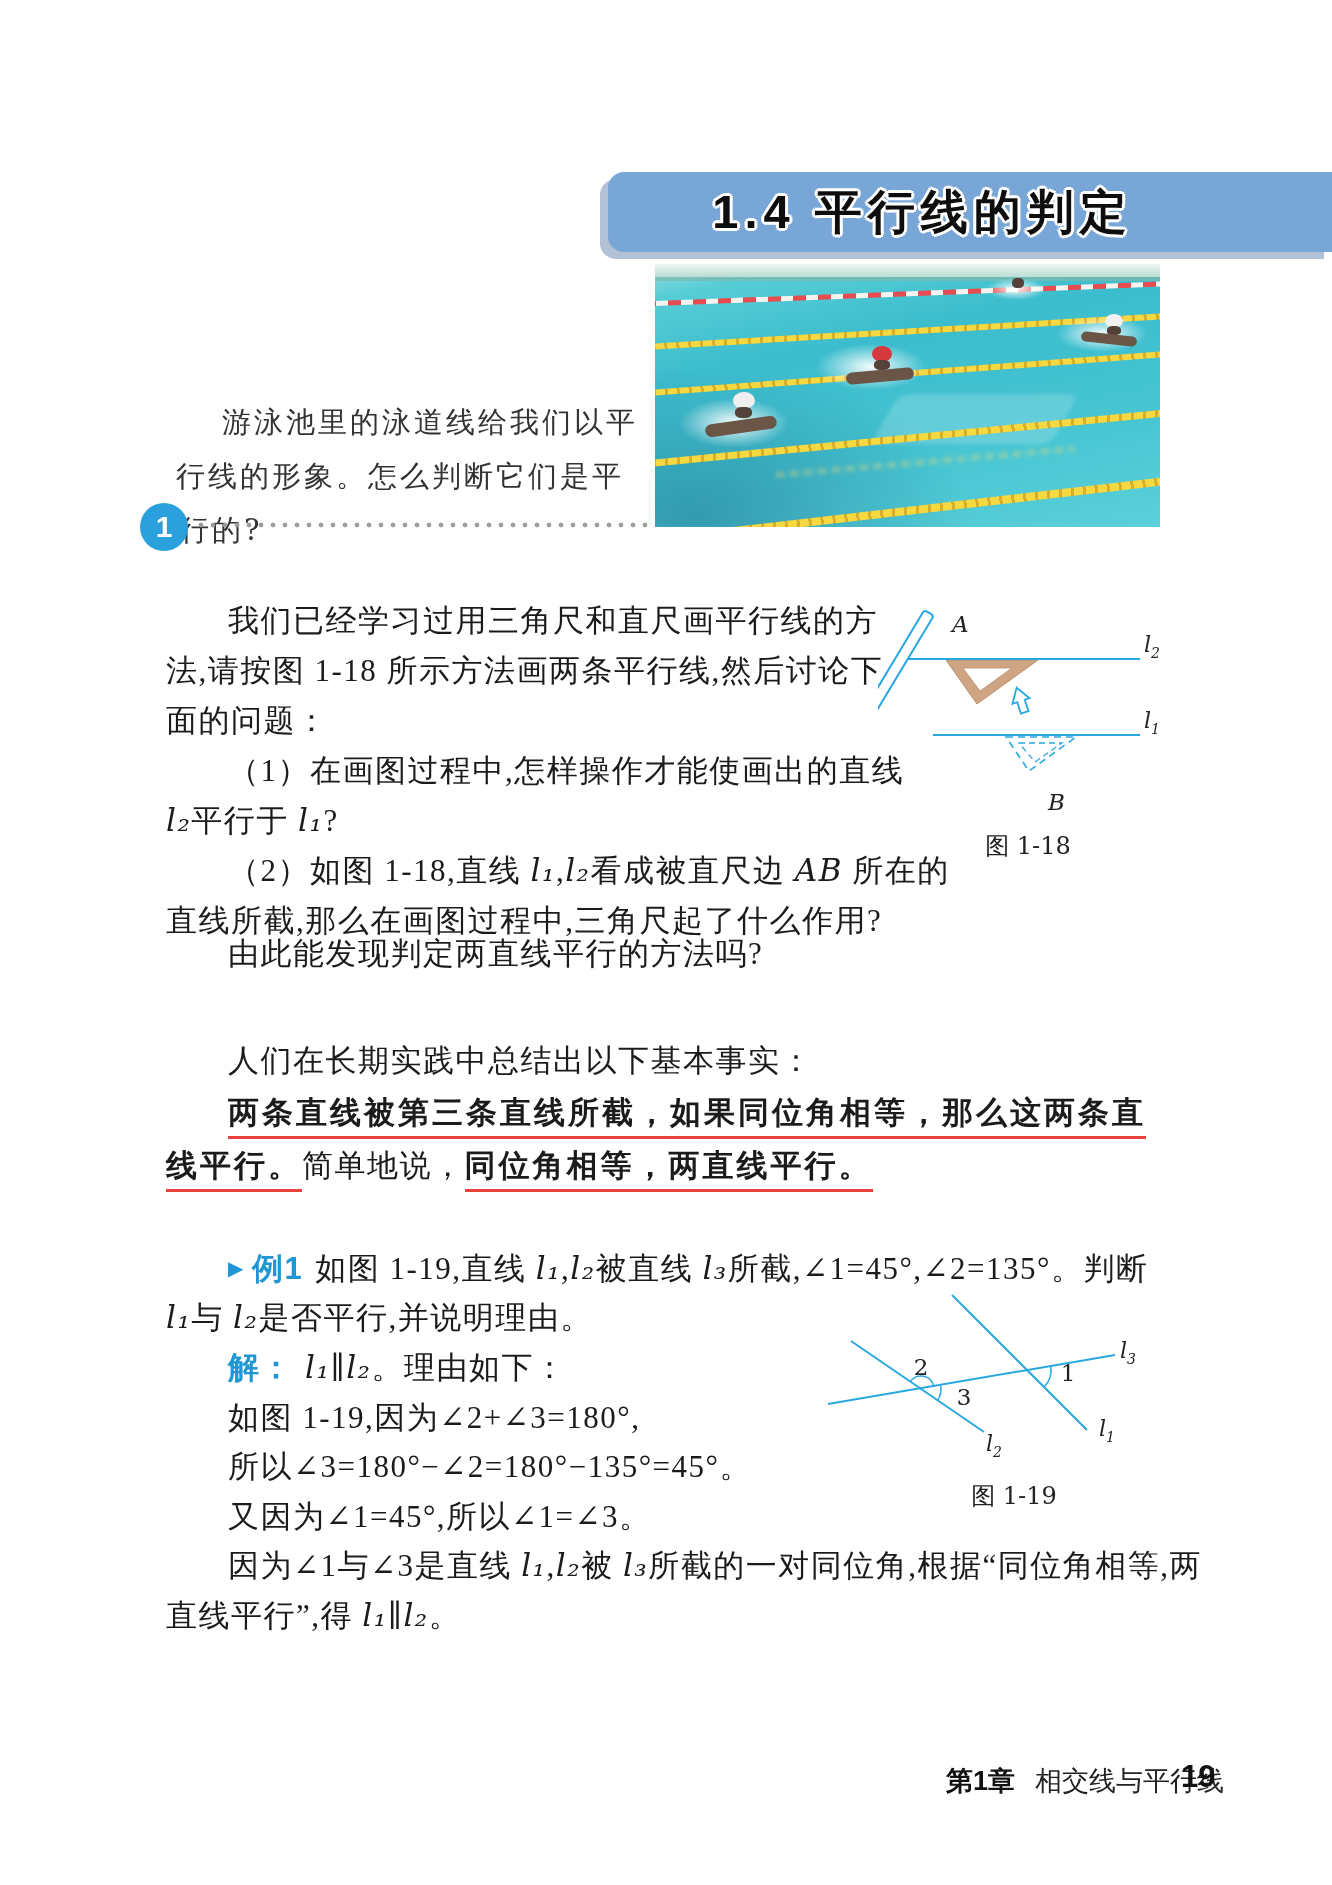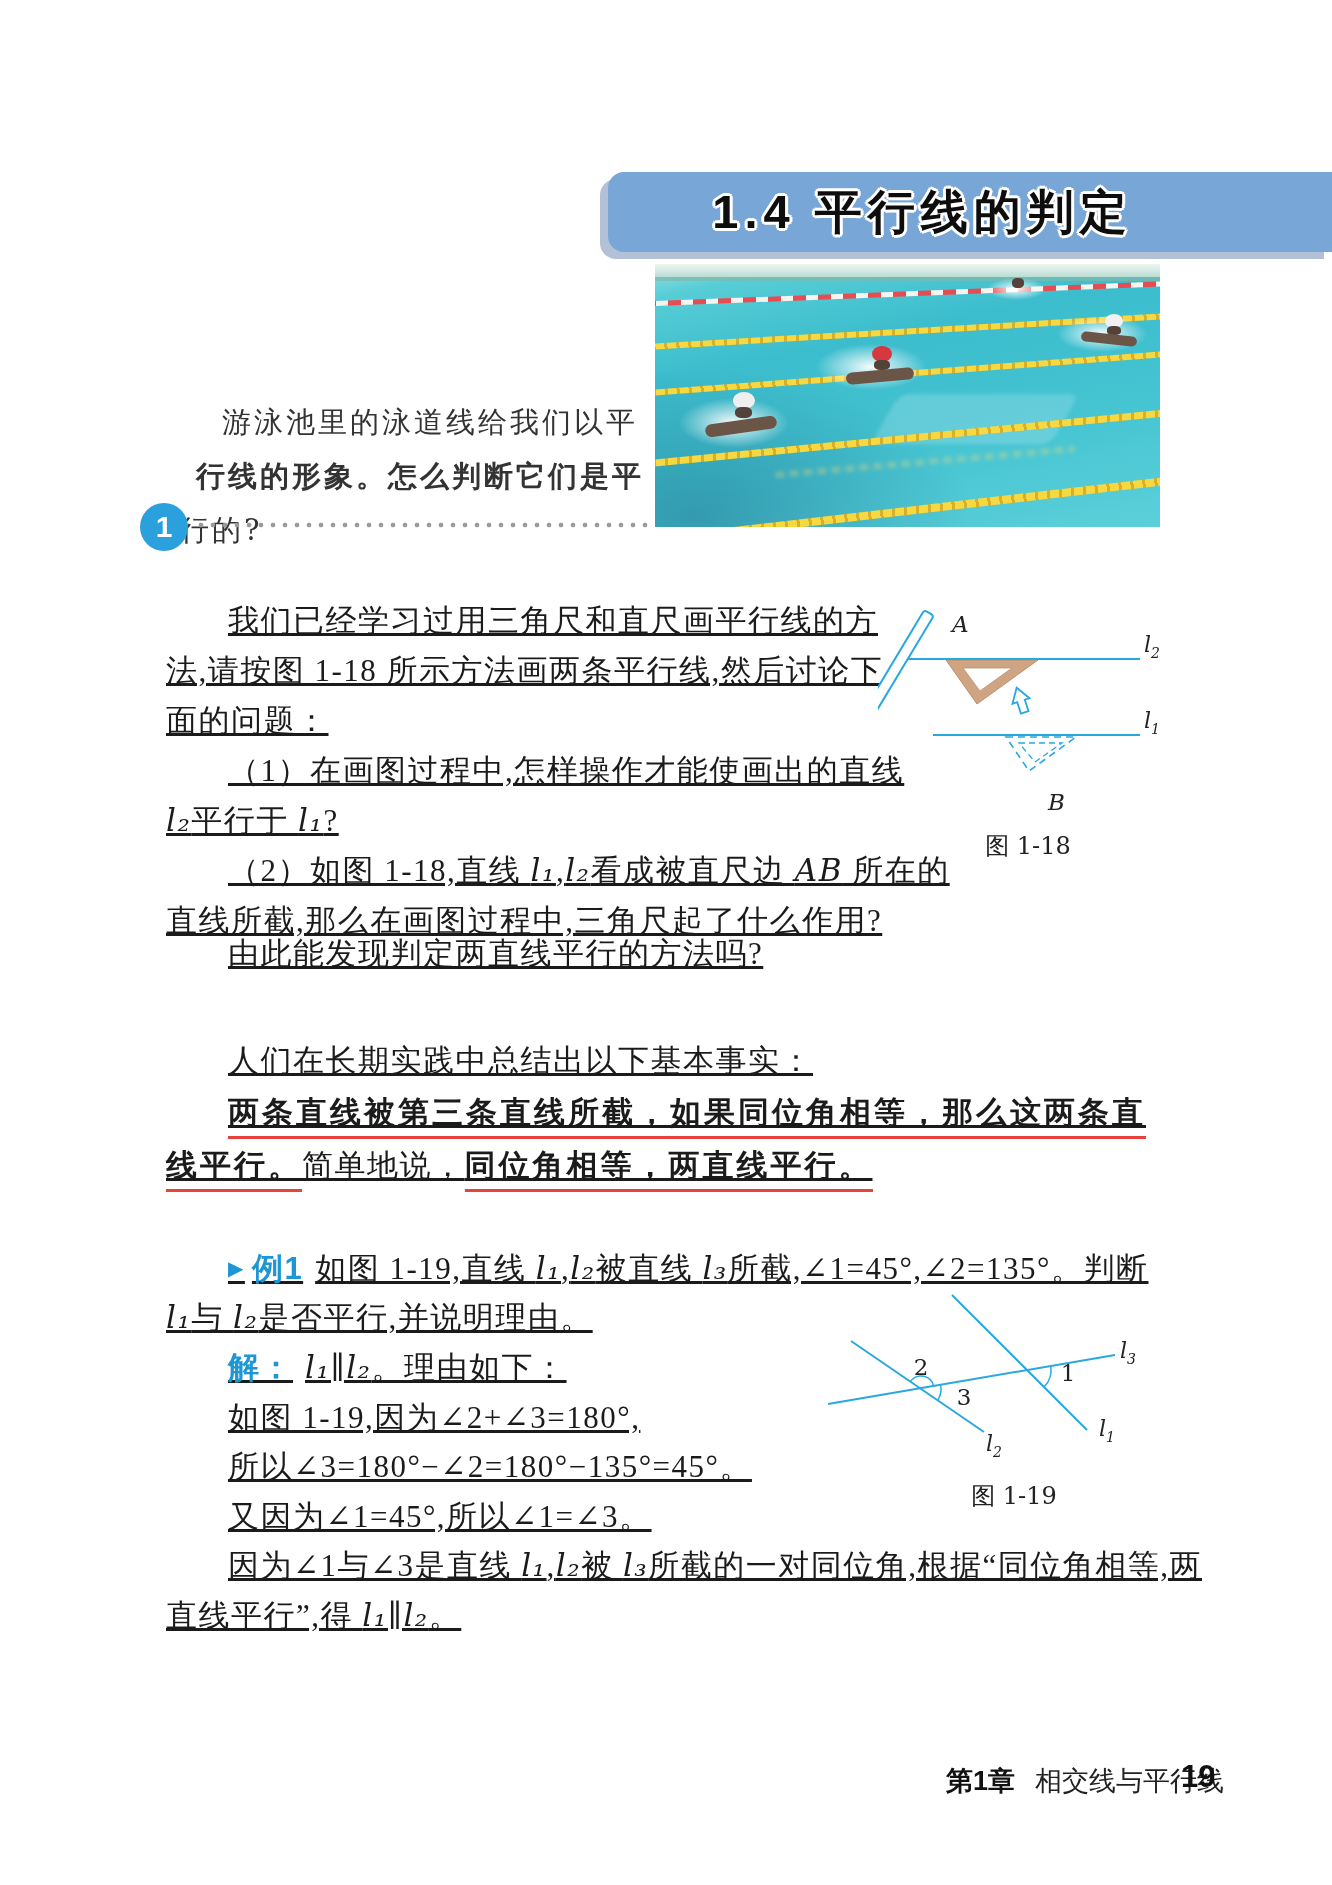--- a/index.html
+++ b/index.html
@@ -42,21 +42,21 @@
             font-size:29px;letter-spacing:3px;color:#333;}
 
   
   .marker{position:absolute;left:140px;top:503px;width:48px;height:48px;border-radius:50%;background:#2aa0dc;
           color:#fff;font:700 30px/48px "Liberation Sans",sans-serif;text-align:center;}
   .dots{position:absolute;left:198px;top:522px;width:456px;height:6px;background-repeat:repeat-x;
         background-image:radial-gradient(circle at 3px 3px,#9b9b9b 2px,transparent 2.7px);background-size:12px 6px;}
 
   
   .line{position:absolute;white-space:nowrap;font-family:"Liberation Serif","DejaVu Serif",serif;
-        font-size:31px;letter-spacing:1.5px;color:#1b1b1b;line-height:1.35;text-decoration:underline;}
+        font-size:31px;letter-spacing:1.5px;color:#1b1b1b;line-height:1.35;}
   .sg-i{font-family:"DejaVu Serif",serif;font-style:italic;margin-top:28px;}
   .sg-b{font-family:"Liberation Sans","DejaVu Sans",sans-serif;font-weight:700;color:#1d96d3;margin-right:12px;}
   .sg-u{font-family:"Liberation Sans","DejaVu Sans",sans-serif;font-weight:700;letter-spacing:3px;
         border-bottom:3px solid #e8423d;padding-bottom:6px;}
   .sg-t{color:#1d96d3;font-size:20px;margin-right:7px;position:relative;top:-4px;}
 
   
   .fig{position:absolute;}
   .fig text{font-family:"DejaVu Serif","Liberation Serif",serif;}
 
@@ -105,21 +105,21 @@
     <div class="sw" style="left:52px;top:128px;">
       <div class="splash" style="left:-28px;top:6px;width:110px;height:50px;"></div>
       <div class="cap" style="left:26px;top:0;width:22px;height:17px;background:#efefef;"></div>
       <div class="head" style="left:28px;top:15px;width:17px;height:11px;"></div>
       <div class="arms" style="left:-2px;top:28px;width:72px;height:13px;transform:rotate(-8deg);"></div>
     </div>
   </div>
 
   <div>
       <div class="kai-line" style="left: 222px; top: 403px;"><span>游泳池里的泳道线给我们以平</span></div>
-      <div class="kai-line" style="left: 196px; top: 457px; font-weight: bold;"><span>行线的形象。怎么判断它们是平</span></div>
+      <div class="kai-line" style="left: 176px; top: 457px;"><span>行线的形象。怎么判断它们是平</span></div>
       <div class="kai-line" style="left: 180px; top: 511px;"><span>行的?</span></div>
     </div>
 
   <div class="marker">1</div>
   <div class="dots"></div>
 
   <div>
       <div class="line" style="left: 228px; top: 600px;"><span>我们已经学习过用三角尺和直尺画平行线的方</span></div>
       <div class="line" style="left: 166px; top: 650px;"><span>法,请按图 1-18 所示方法画两条平行线,然后讨论下</span></div>
       <div class="line" style="left: 166px; top: 700px;"><span>面的问题：</span></div>

